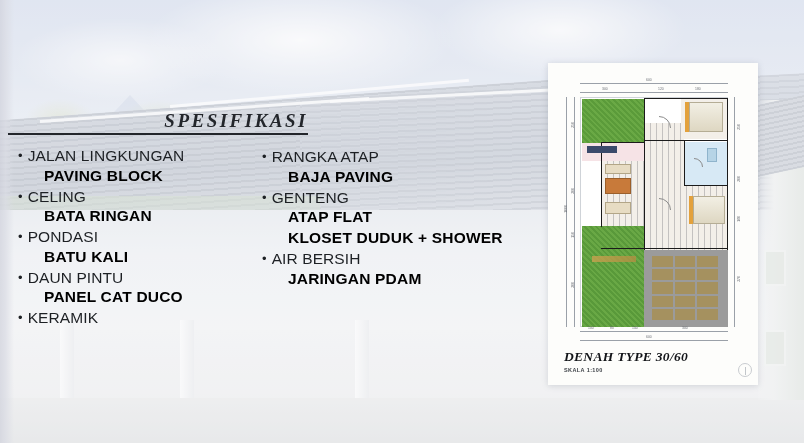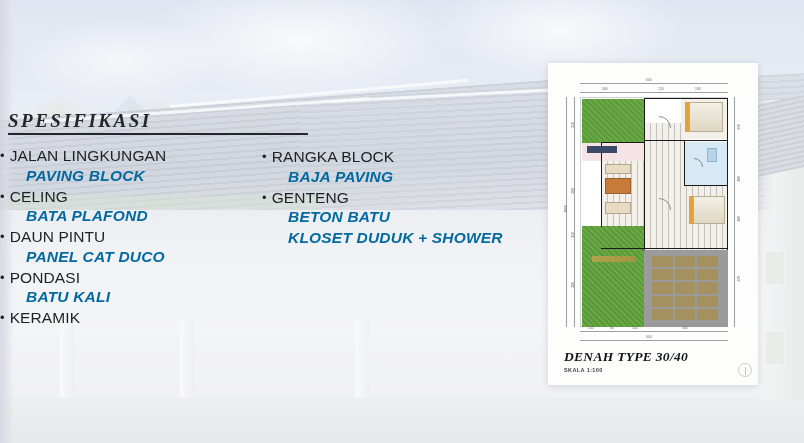--- a/index.html
+++ b/index.html
@@ -95,37 +95,37 @@
     border:2px solid #f2f4f2; background:#dbe2d9; opacity:.7;
   }
   .washout { position:absolute; inset:0; background: rgba(244,246,248,.40); }
 
   
   .spec { position: absolute; left: 0; top: 110px; width: 540px; }
   .spec-title {
     font-family: "Liberation Serif", serif;
     font-style: italic; font-weight: 700;
     font-size: 19px; letter-spacing: 2.5px;
-    color: #23262b; text-align: left;
+    color: #23262b; text-align: right;
     width: 300px; margin-left: 8px;
     border-bottom: 2px solid #23262b;
     padding-bottom: 1px; display: block;
   }
   .cols { display: flex; margin-top: 11px; }
-  .col-l { width: 262px; }
+  .col-l { width: 262px; padding-left: 18px; }
   .col-r { width: 278px; padding-left: 0px; }
   .item { margin-bottom: 1px; }
   .item-label {
     font-size: 15.5px; color: #1d2024; letter-spacing: .1px;
     line-height: 19.5px; white-space: nowrap;
   }
   .item-label .bullet { font-size: 13px; margin-right: 5px; vertical-align: 1px; }
   .item-value {
-    font-size: 15.5px; font-weight: 700; font-style: italic;
-    color: #0369a1; line-height: 20px; padding-left: 26px;
+    font-size: 15.5px; font-weight: 700; 
+    color: #000000; line-height: 20px; padding-left: 26px;
     letter-spacing: .2px; white-space: nowrap;
   }
 
   
   .card {
     position: absolute; left: 548px; top: 63px; width: 210px; height: 322px;
     background: #fdfdfb;
     box-shadow: 0 1px 6px rgba(90,100,120,.22);
   }
   .plan-wrap { position: absolute; left: 14px; top: 14px; width: 182px; height: 258px; }
@@ -220,48 +220,52 @@
 
     <div class="cols">
 
       <div class="col-l">
         <div class="item">
           <div class="item-label"><span class="bullet">•</span><span>JALAN LINGKUNGAN</span></div>
           <div class="item-value">PAVING BLOCK</div>
         </div>
         <div class="item">
           <div class="item-label"><span class="bullet">•</span><span>CELING</span></div>
-          <div class="item-value">BATA PLAFOND</div>
+          <div class="item-value">BATA RINGAN</div>
+        </div>
+        <div class="item">
+          <div class="item-label"><span class="bullet">•</span><span>PONDASI</span></div>
+          <div class="item-value">BATU KALI</div>
         </div>
         <div class="item">
           <div class="item-label"><span class="bullet">•</span><span>DAUN PINTU</span></div>
           <div class="item-value">PANEL CAT DUCO</div>
         </div>
         <div class="item">
-          <div class="item-label"><span class="bullet">•</span><span>PONDASI</span></div>
-          <div class="item-value">BATU KALI</div>
-        </div>
-        <div class="item">
           <div class="item-label"><span class="bullet">•</span><span>KERAMIK</span></div>
         </div>
       </div>
 
       <div class="col-r">
         <div class="item">
         </div>
         <div class="item">
-          <div class="item-label"><span class="bullet">•</span><span>RANGKA BLOCK</span></div>
+          <div class="item-label"><span class="bullet">•</span><span>RANGKA ATAP</span></div>
           <div class="item-value">BAJA PAVING</div>
         </div>
         <div class="item">
           <div class="item-label"><span class="bullet">•</span><span>GENTENG</span></div>
-          <div class="item-value">BETON BATU</div>
+          <div class="item-value">ATAP FLAT</div>
         </div>
         <div class="item">
           <div class="item-value">KLOSET DUDUK + SHOWER</div>
+        </div>
+        <div class="item">
+          <div class="item-label"><span class="bullet">•</span><span>AIR BERSIH</span></div>
+          <div class="item-value">JARINGAN PDAM</div>
         </div>
       </div>
 
     </div>
   </div>
 
   <div class="card">
     <div class="plan-wrap">
 
       <div class="dimline" style="left:18px;top:6px;width:148px;height:.5px;"></div>
@@ -346,19 +350,19 @@
       <div class="dimline" style="left:18px;top:254px;width:148px;height:.5px;"></div>
       <div class="dim-row" style="left:26px;top:249px;">100</div>
       <div class="dim-row" style="left:48px;top:249px;">80</div>
       <div class="dim-row" style="left:70px;top:249px;">140</div>
       <div class="dim-row" style="left:120px;top:249px;">300</div>
       <div class="dimline" style="left:18px;top:263px;width:148px;height:.5px;"></div>
       <div class="dim-row" style="left:84px;top:258px;">600</div>
     </div>
 
     <div class="caption">
-      <div class="caption-title">DENAH TYPE 30/40</div>
+      <div class="caption-title">DENAH TYPE 30/60</div>
       <div class="caption-sub">SKALA 1:100</div>
     </div>
     <div class="compass"></div>
   </div>
 
 </div>
 
 </body></html>

